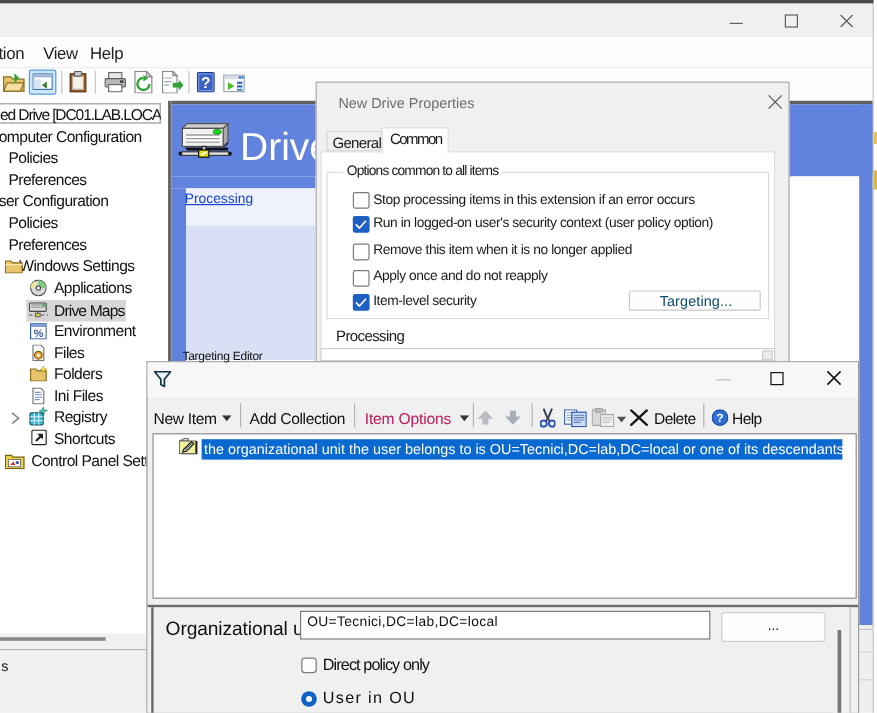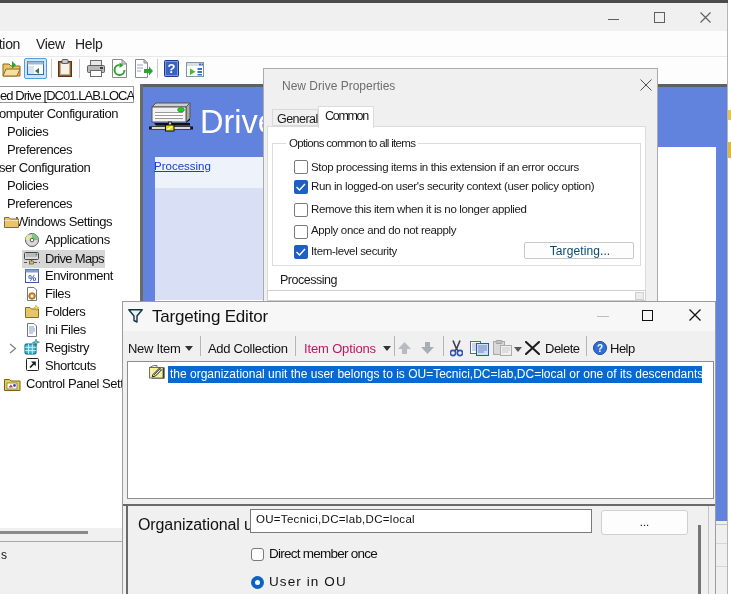--- a/index.html
+++ b/index.html
@@ -271,21 +271,21 @@
 <div class="ab" style="left:267px;top:290px;width:379px;height:11px;background:#fff;border:1px solid #cfcfcf;"></div>
 <div class="ab" style="left:635px;top:292px;width:9px;height:8px;background:#ececec;border:1px solid #d0d0d0;"></div>
 
 <div class="ab" style="left:122px;top:301px;width:594px;height:293px;background:#f0f0f0;border:1px solid #9c9c9c;"></div>
 <div class="ab" style="left:123px;top:302px;width:592px;height:29px;background:#f7f7f7;"></div>
 <div id="te-funnel">
 <svg class="ab" style="left:128px;top:309px;" width="15" height="14">
 <path d="M0.8,0.8 L14.2,0.8 L9,7 L9,13 L6,11.5 L6,7 Z" fill="#eaf2f8" stroke="#13343f" stroke-width="1.4" stroke-linejoin="round"></path>
 </svg>
 </div>
-<div class="ab tx" style="left:152px;top:307px;font-size:17px;letter-spacing:-0.2px;color:#111;">Targeting Editor</div>
+<div class="ab tx" style="left:152px;top:292px;font-size:10px;letter-spacing:-0.2px;color:#111;">Targeting Editor</div>
 <div class="ab" style="left:597px;top:316px;width:12px;height:1px;background:#bdbdbd;"></div>
 <div class="ab" style="left:642px;top:310px;width:11px;height:11px;border:1.5px solid #111;"></div>
 <svg class="ab" style="left:689px;top:309px;" width="12" height="12">
     <path d="M0.5,0.5 L11.5,11.5 M11.5,0.5 L0.5,11.5" stroke="#111" stroke-width="1.3"></path>
   </svg>
 
 <div class="ab tx" style="left:128px;top:341px;font-size:13px;letter-spacing:-0.3px;color:#111;">New Item</div>
 <div class="ab tx" style="left:208px;top:341px;font-size:13px;letter-spacing:-0.3px;color:#111;">Add Collection</div>
 <div class="ab tx" style="left:304px;top:341px;font-size:13px;letter-spacing:-0.15px;color:#be185d;">Item Options</div>
 <div class="ab tx" style="left:545px;top:341px;font-size:13px;letter-spacing:-0.5px;color:#111;">Delete</div>
@@ -360,21 +360,21 @@
 <div class="ab tx" style="left:170px;top:367px;font-size:12px;color:#fff;">the organizational unit the user belongs to is OU=Tecnici,DC=lab,DC=local or one of its descendants</div>
 
 <div class="ab" style="left:123px;top:504px;width:592px;height:90px;border-top:2px solid #6a6a6a;background:#f0f0f0;"></div>
 <div class="ab tx" style="left:138px;top:516px;font-size:16px;letter-spacing:-0.1px;color:#111;">Organizational unit</div>
 <div class="ab" style="left:250px;top:509px;width:342px;height:24px;background:#fff;border:1px solid #7a7a7a;"></div>
 <div class="ab tx" style="left:256px;top:513px;font-size:11.5px;letter-spacing:0.3px;color:#111;">OU=Tecnici,DC=lab,DC=local</div>
 <div class="ab" style="left:601px;top:510px;width:87px;height:25px;background:#fdfdfd;border:1px solid #d0d0d0;border-radius:3px;"></div>
 <div class="ab tx" style="left:601px;top:516px;width:87px;text-align:center;font-size:11.5px;color:#111;">...</div>
 
 <div class="ab" style="left:251px;top:548px;width:13px;height:13px;background:#fdfdfd;border:1px solid #7a7a7a;border-radius:3px;"></div>
-<div class="ab tx" style="left:269px;top:546px;font-size:13.5px;letter-spacing:-0.75px;color:#111;">Direct member once</div>
+<div class="ab tx" style="left:269px;top:546px;font-size:13.5px;letter-spacing:-0.75px;color:#111;">Direct policy only</div>
 
 <div class="ab" style="left:251px;top:576px;width:13px;height:13px;border-radius:50%;background:#0f62c5;"></div>
 <div class="ab" style="left:255px;top:580px;width:5px;height:5px;border-radius:50%;background:#fff;"></div>
 <div class="ab tx" style="left:269px;top:574px;font-size:13.5px;letter-spacing:1.1px;color:#111;">User in OU</div>
 <div class="ab" style="left:126px;top:506px;width:2px;height:88px;background:#6a6a6a;"></div>
 
 <div class="ab" style="left:694px;top:506px;width:14px;height:88px;background:#f0f0f0;"></div>
 <div class="ab" style="left:698px;top:525px;width:3px;height:69px;background:#757575;"></div>
 <div class="ab" style="left:708px;top:506px;width:1px;height:88px;background:#c4c4c4;"></div>
 

